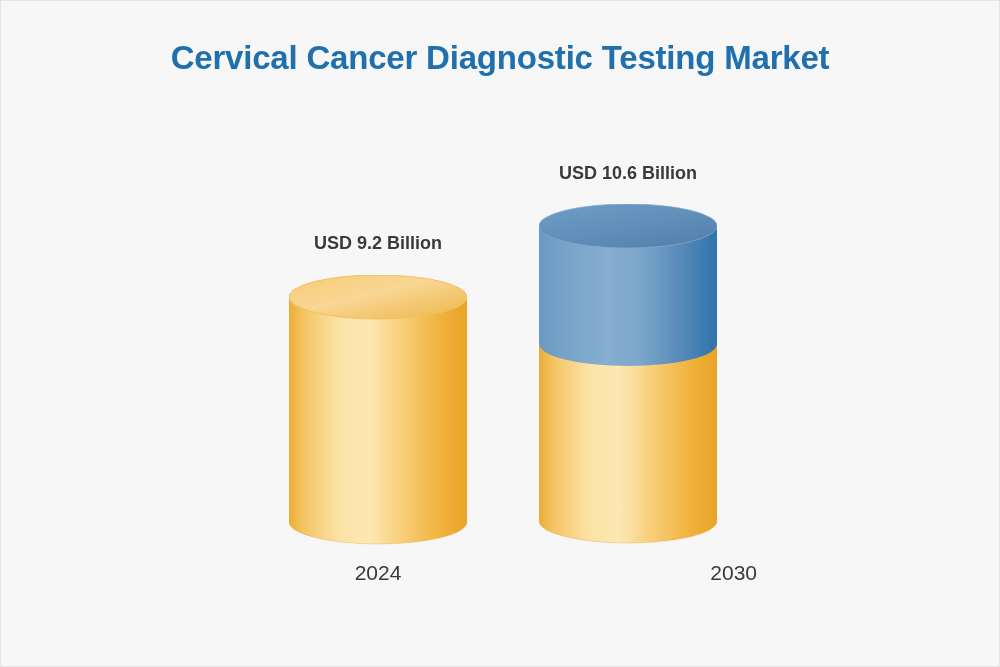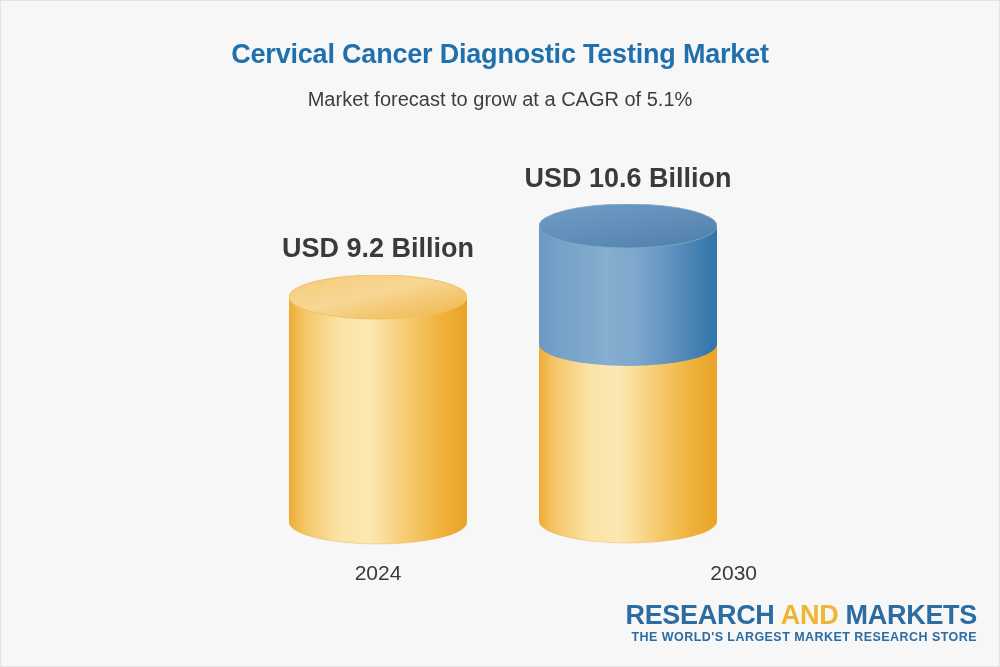--- a/index.html
+++ b/index.html
@@ -22,21 +22,21 @@
     border: 1px solid #e3e3e3;
     overflow: hidden;
   }
 
   
   .chart-title {
     position: absolute;
     left: 0; right: 0;
     top: 38px;
     text-align: center;
-    font-size: 27px;
+    font-size: 33px;
     font-weight: bold;
     color: #2170ae;
     letter-spacing: -0.2px;
   }
   .chart-subtitle {
     position: absolute;
     left: 0; right: 0;
     top: 87px;
     text-align: center;
     font-size: 20px;
@@ -58,21 +58,21 @@
   }
   #group-2024 { left: 288px; top: 232px; width: 178px; }
   #group-2030 { left: 538px; top: 162px; width: 178px; }
 
   .value-label {
     position: absolute;
     left: -40px;
     width: 258px;
     top: 0;
     text-align: center;
-    font-size: 27px;
+    font-size: 18px;
     font-weight: bold;
     color: #3a3a3a;
     white-space: nowrap;
   }
 
   .cylinder {
     position: absolute;
     left: 0;
   }
   #cyl-2024 { top: 42px; width: 178px; height: 270px; }
@@ -123,21 +123,20 @@
     white-space: nowrap;
   }
 </style>
 </head>
 <body>
 
 <div class="canvas">
 
   <div class="chart-title">Cervical Cancer Diagnostic Testing Market</div>
 
-  <div class="chart-subtitle">Market forecast to grow at a CAGR of 5.1%</div>
 
   <div class="plot">
 
     <div class="bar-group" id="group-2024">
 
       <div class="value-label">USD 9.2 Billion</div>
 
       <svg class="cylinder" id="cyl-2024" viewBox="0 0 178 270" preserveAspectRatio="none">
         <defs>
           <linearGradient id="gBody24" x1="0" y1="0" x2="1" y2="0">
@@ -219,18 +218,14 @@
         <ellipse cx="89" cy="22" rx="89" ry="22" fill="url(#gBlueTop30)"></ellipse>
         <ellipse cx="89" cy="22" rx="89" ry="22" fill="none" stroke="#7fa7c9" stroke-width="1" opacity="0.8"></ellipse>
       </svg>
 
       <div class="cat-label" id="cat-2030">2030</div>
     </div>
 
   </div>
 
 
-  <div class="logo">
-    <div class="logo-main"><span>RESEARCH </span><span class="and">AND </span><span>MARKETS</span></div>
-    <div class="logo-tagline">THE WORLD'S LARGEST MARKET RESEARCH STORE</div>
-  </div>
 
 </div>
 
 </body></html>

